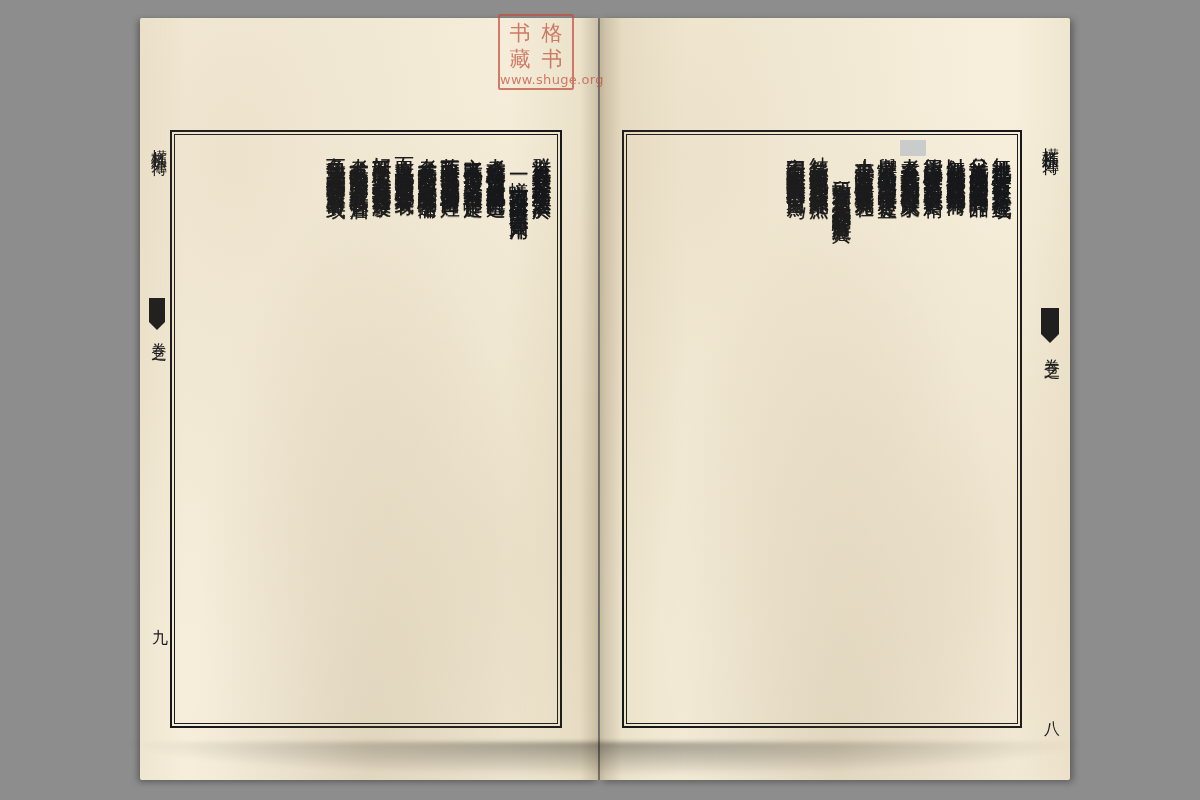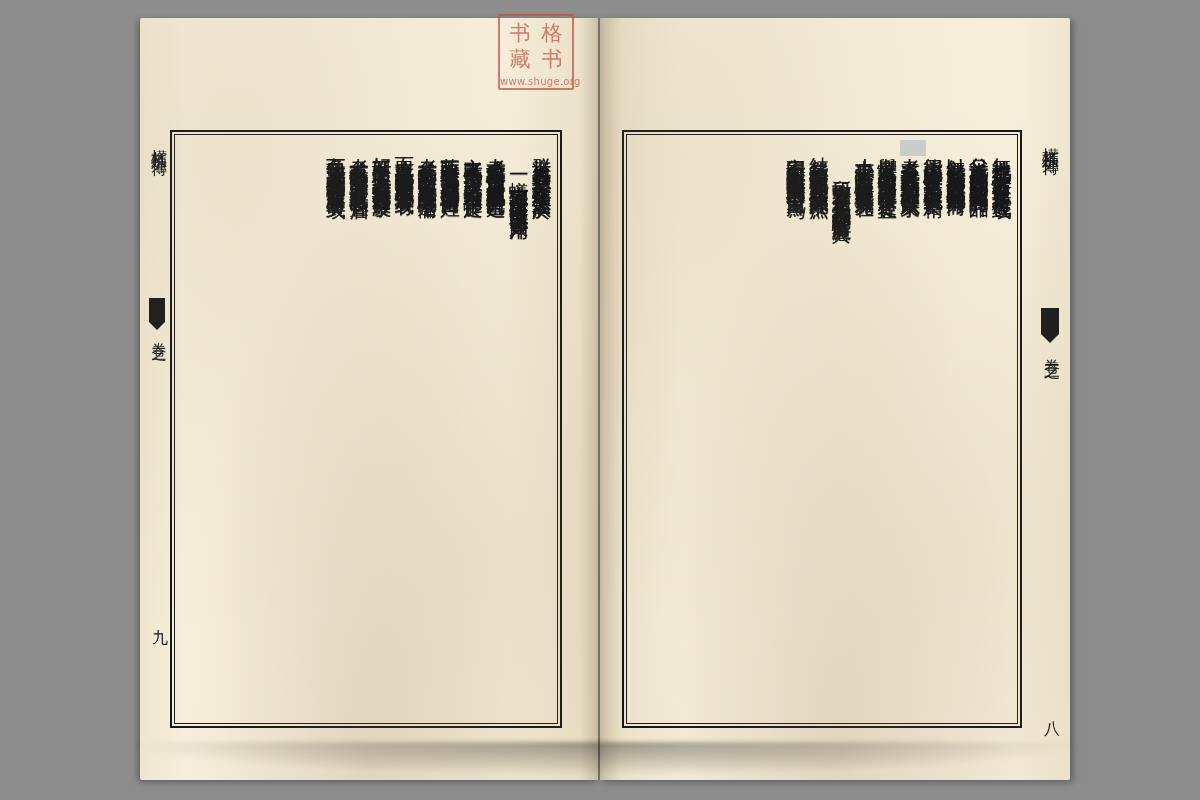--- a/index.html
+++ b/index.html
@@ -263,21 +263,21 @@
     line-height: 1;
   }
   .wm-grid span {
     display: flex;
     align-items: center;
     justify-content: center;
   }
   .wm-url {
     position: absolute;
     left: 0; right: 0; bottom: 1px;
-    font-size: 10px;
+    font-size: 13px;
     letter-spacing: 0.3px;
   }
 
   
   .blue-stamp {
     position: absolute;
     left: 300px;
     top: 122px;
     width: 26px;
     height: 16px;

